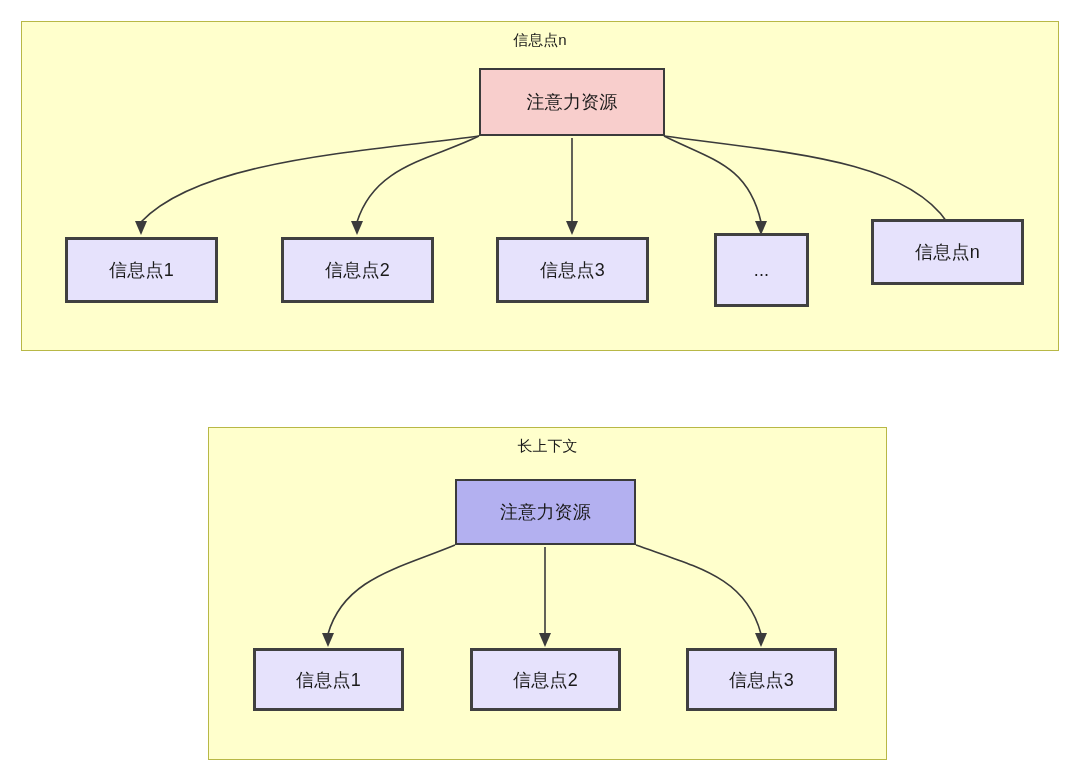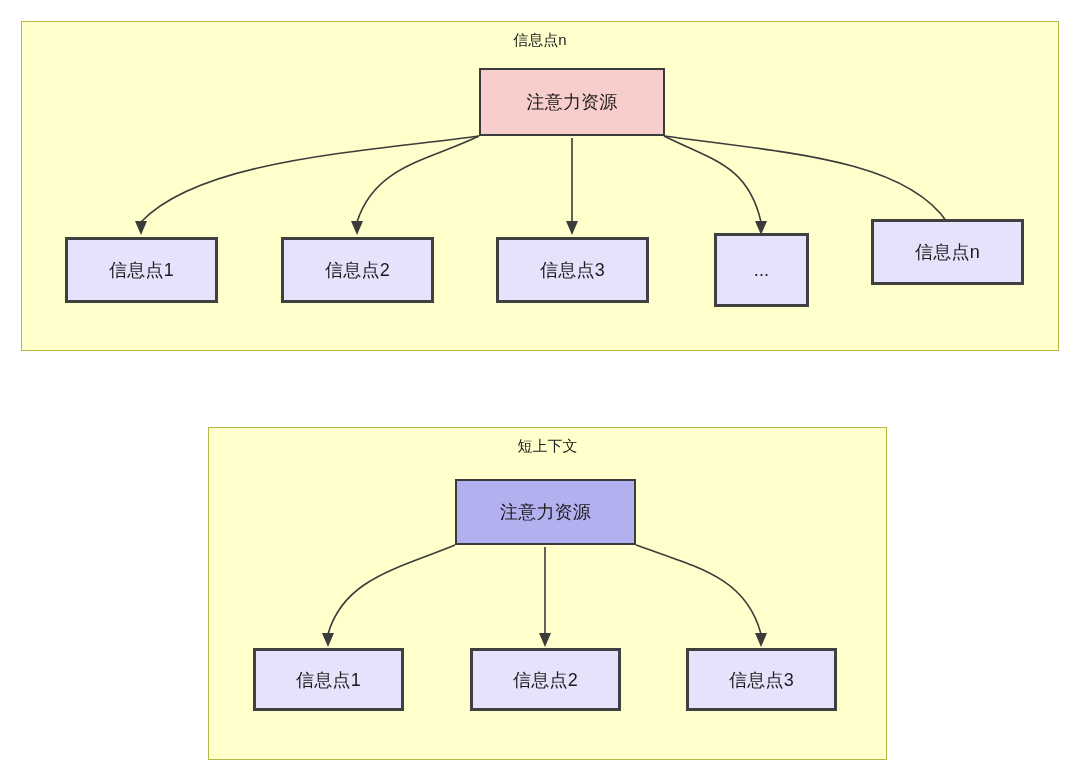--- a/index.html
+++ b/index.html
@@ -88,21 +88,21 @@
 </head>
 <body>
 
 <div id="canvas">
 
   <div class="panel" id="panel-long">
     <div class="panel-title">信息点n</div>
   </div>
 
   <div class="panel" id="panel-short">
-    <div class="panel-title">短上下文</div>
+    <div class="panel-title">长上下文</div>
   </div>
 
   <svg id="edges" viewBox="0 0 1080 774">
 
     <path d="M 479 136 C 360 152 200 160 141 222"></path>
     <polygon class="arrowhead" points="141,235 135,221 147,221"></polygon>
 
     <path d="M 479 136 C 430 160 375 165 357 222"></path>
     <polygon class="arrowhead" points="357,235 351,221 363,221"></polygon>
 

